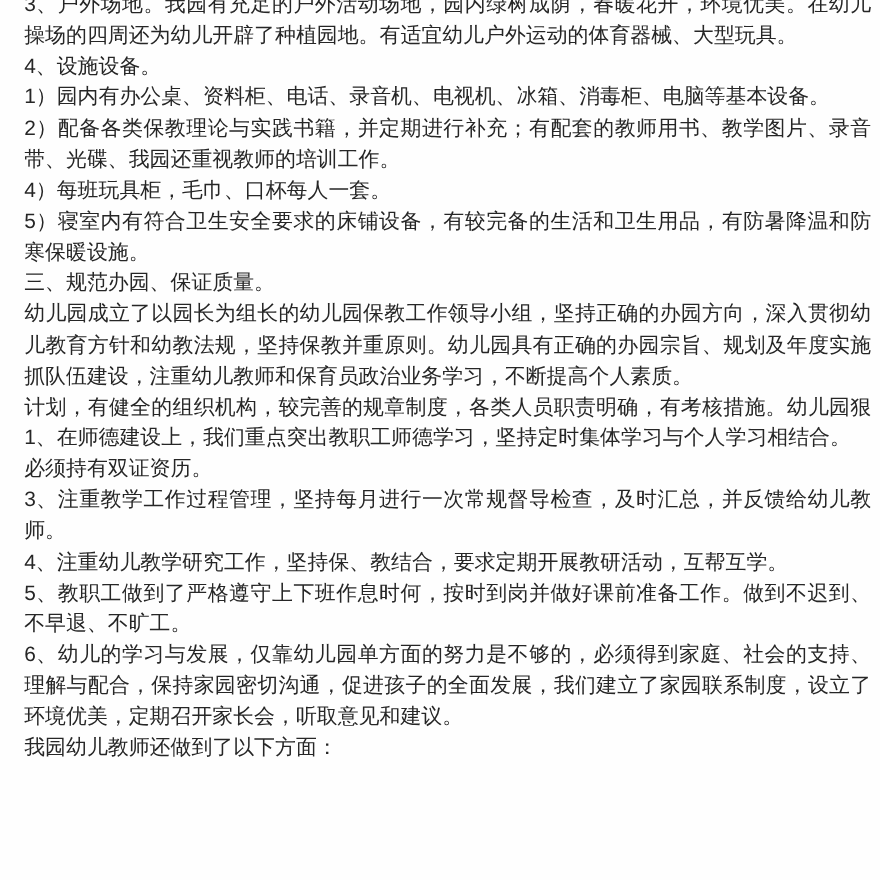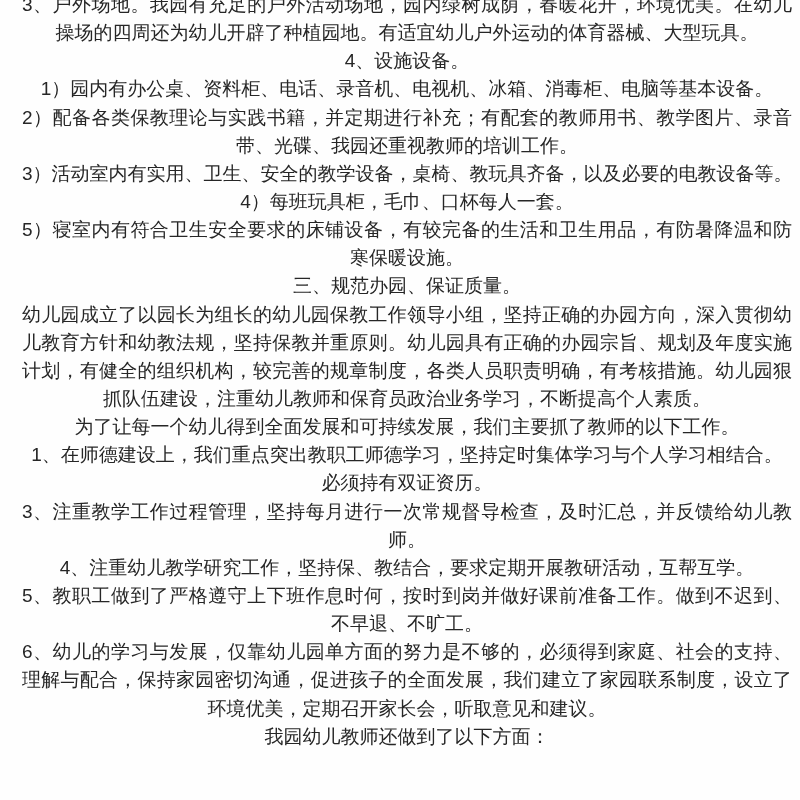--- a/index.html
+++ b/index.html
@@ -27,50 +27,48 @@
     top: -9px;
     width: 770px;
     color: #262626;
     font-size: 19px;
     line-height: 28.15px;
     font-weight: 400;
     letter-spacing: 0;
   }
   .line {
     white-space: nowrap;
-    text-align: center;
+    text-align: left;
     height: 28.15px;
   }
   .line.justify {
     white-space: normal;
     text-align: justify;
     text-align-last: justify;
   }
 </style>
 </head>
 <body style="background: rgb(254, 254, 254);">
 
 <div class="page">
   <div class="doc-text" style="color: rgb(38, 38, 38);">
       <div class="line justify">3、户外场地。我园有充足的户外活动场地，园内绿树成荫，春暖花开，环境优美。在幼儿</div>
       <div class="line">操场的四周还为幼儿开辟了种植园地。有适宜幼儿户外运动的体育器械、大型玩具。</div>
       <div class="line">4、设施设备。</div>
       <div class="line">1）园内有办公桌、资料柜、电话、录音机、电视机、冰箱、消毒柜、电脑等基本设备。</div>
       <div class="line justify">2）配备各类保教理论与实践书籍，并定期进行补充；有配套的教师用书、教学图片、录音</div>
       <div class="line">带、光碟、我园还重视教师的培训工作。</div>
-      <div class="line">3）活动室内有实用、卫生、安全的教学设备，桌椅、教玩具齐备，以及必要的电教设备等。</div>
       <div class="line">4）每班玩具柜，毛巾、口杯每人一套。</div>
       <div class="line justify">5）寝室内有符合卫生安全要求的床铺设备，有较完备的生活和卫生用品，有防暑降温和防</div>
       <div class="line">寒保暖设施。</div>
       <div class="line">三、规范办园、保证质量。</div>
       <div class="line justify">幼儿园成立了以园长为组长的幼儿园保教工作领导小组，坚持正确的办园方向，深入贯彻幼</div>
       <div class="line justify">儿教育方针和幼教法规，坚持保教并重原则。幼儿园具有正确的办园宗旨、规划及年度实施</div>
+      <div class="line">抓队伍建设，注重幼儿教师和保育员政治业务学习，不断提高个人素质。</div>
       <div class="line justify">计划，有健全的组织机构，较完善的规章制度，各类人员职责明确，有考核措施。幼儿园狠</div>
-      <div class="line">抓队伍建设，注重幼儿教师和保育员政治业务学习，不断提高个人素质。</div>
-      <div class="line">为了让每一个幼儿得到全面发展和可持续发展，我们主要抓了教师的以下工作。</div>
       <div class="line">1、在师德建设上，我们重点突出教职工师德学习，坚持定时集体学习与个人学习相结合。</div>
       <div class="line">必须持有双证资历。</div>
       <div class="line justify">3、注重教学工作过程管理，坚持每月进行一次常规督导检查，及时汇总，并反馈给幼儿教</div>
       <div class="line">师。</div>
       <div class="line">4、注重幼儿教学研究工作，坚持保、教结合，要求定期开展教研活动，互帮互学。</div>
       <div class="line justify">5、教职工做到了严格遵守上下班作息时何，按时到岗并做好课前准备工作。做到不迟到、</div>
       <div class="line">不早退、不旷工。</div>
       <div class="line justify">6、幼儿的学习与发展，仅靠幼儿园单方面的努力是不够的，必须得到家庭、社会的支持、</div>
       <div class="line justify">理解与配合，保持家园密切沟通，促进孩子的全面发展，我们建立了家园联系制度，设立了</div>
       <div class="line">环境优美，定期召开家长会，听取意见和建议。</div>

